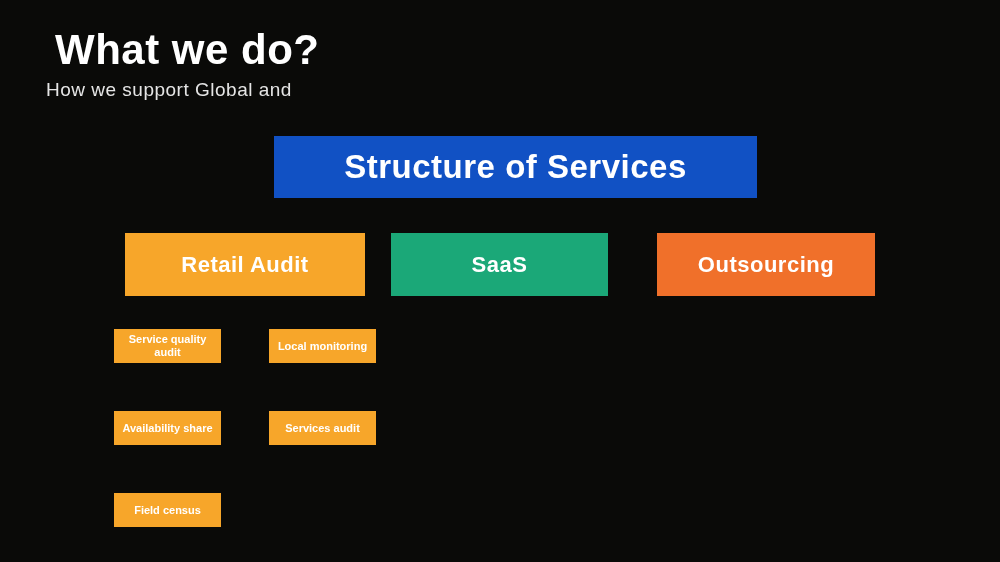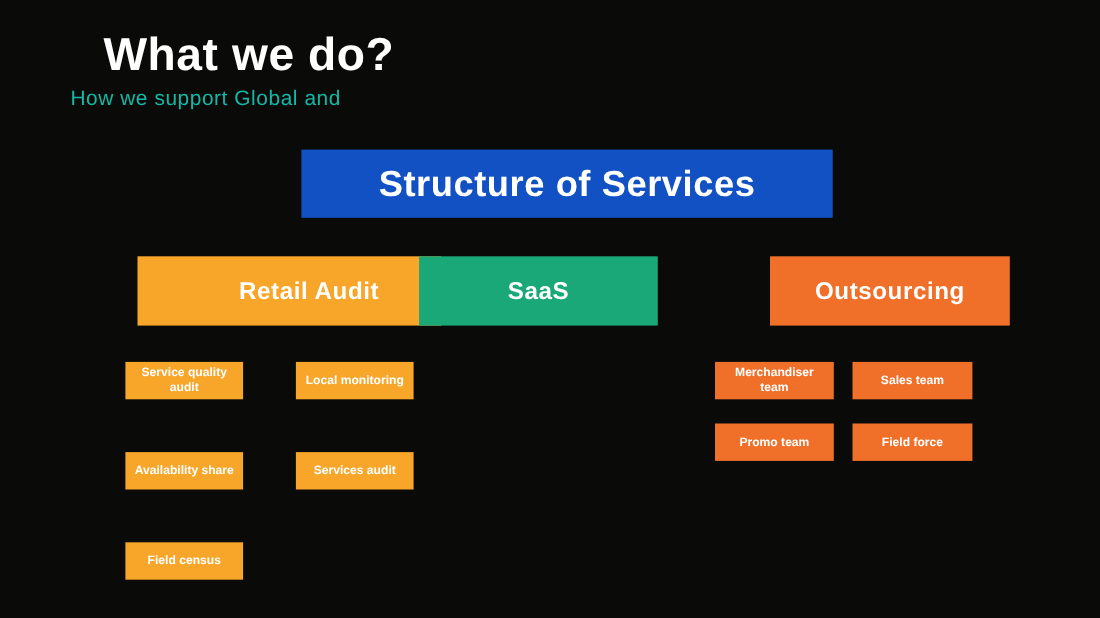--- a/index.html
+++ b/index.html
@@ -16,29 +16,28 @@
     overflow: hidden;
   }
   .title {
     position: absolute;
     left: 55px;
     top: 26px;
     font-size: 42px;
     font-weight: bold;
     color: #ffffff;
     letter-spacing: 0.5px;
-    margin-left: 39px;
   }
   .subtitle {
     position: absolute;
-    left: 64px;
+    left: 46px;
     top: 79px;
     font-size: 19px;
     line-height: 22px;
-    color: #14b8a6;
+    color: #e5e5e5;
     letter-spacing: 0.5px;
     text-align: right;
   }
   .banner {
     position: absolute;
     left: 274px;
     top: 136px;
     width: 483px;
     height: 62px;
     background: var(--blue, #1151c4);
@@ -57,23 +56,23 @@
     display: flex;
     align-items: center;
     justify-content: center;
     color: #ffffff;
     font-size: 22px;
     font-weight: bold;
     letter-spacing: 0.5px;
   }
   .hdr-yellow { background: var(--yellow, #f7a62a); }
   .hdr-green  { background: var(--green, #1ba878); }
-  .hdr-orange { background: var(--orange, #f0702a); margin-left: 43px; }
-  #hdr-retail      { left: 125px; width: 240px; padding-left: 36px; }
-  #hdr-saas        { left: 381px; width: 217px; }
+  .hdr-orange { background: var(--orange, #f0702a); }
+  #hdr-retail      { left: 125px; width: 240px; }
+  #hdr-saas        { left: 391px; width: 217px; }
   #hdr-outsourcing { left: 657px; width: 218px; }
   .col {
     position: absolute;
     top: 329px;
     display: grid;
     grid-template-columns: 107px 107px;
     grid-auto-rows: 34px;
     column-gap: 24px;
     row-gap: 22px;
   }
@@ -117,20 +116,14 @@
 
   <div class="col" id="col-retail">
     <div class="box box-yellow">Service quality audit</div>
     <div class="box box-yellow">Local monitoring</div>
     <div class="box box-yellow">Availability share</div>
     <div class="box box-yellow">Services audit</div>
     <div class="box box-yellow">Field census</div>
   </div>
 
 
-  <div class="col" id="col-outsourcing">
-    <div class="box box-orange">Merchandiser team</div>
-    <div class="box box-orange">Sales team</div>
-    <div class="box box-orange">Promo team</div>
-    <div class="box box-orange">Field force</div>
-  </div>
 
 </div>
 
 </body></html>

